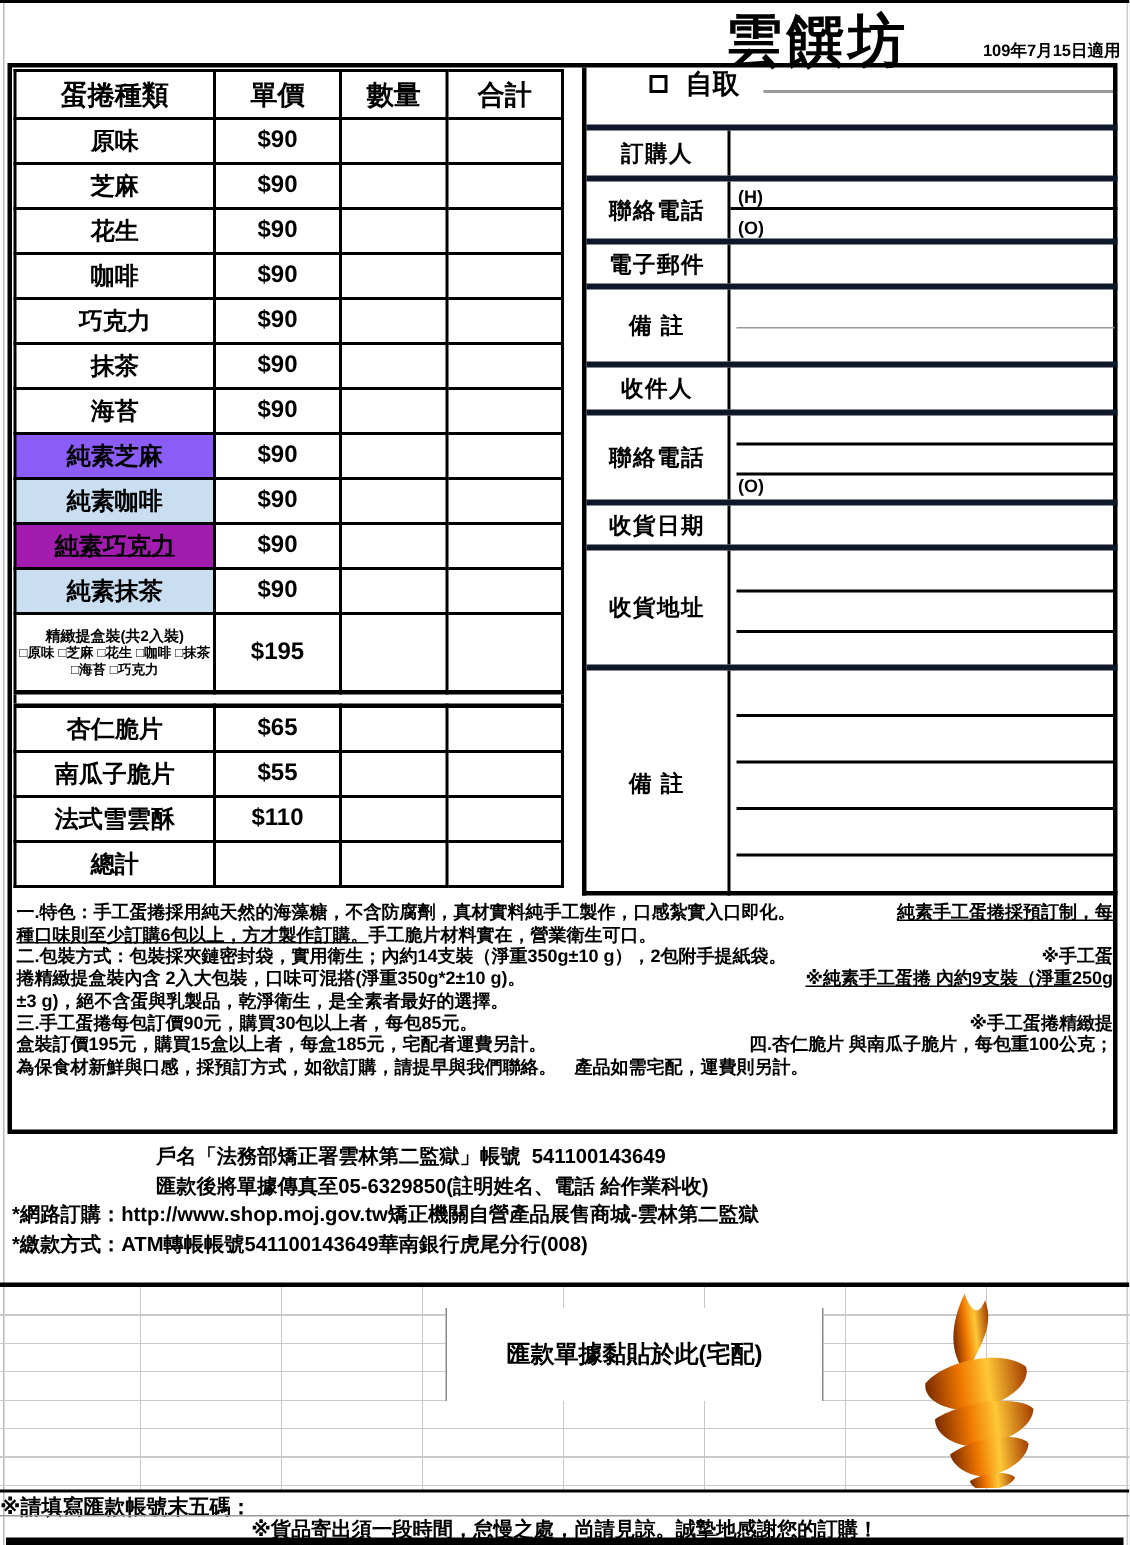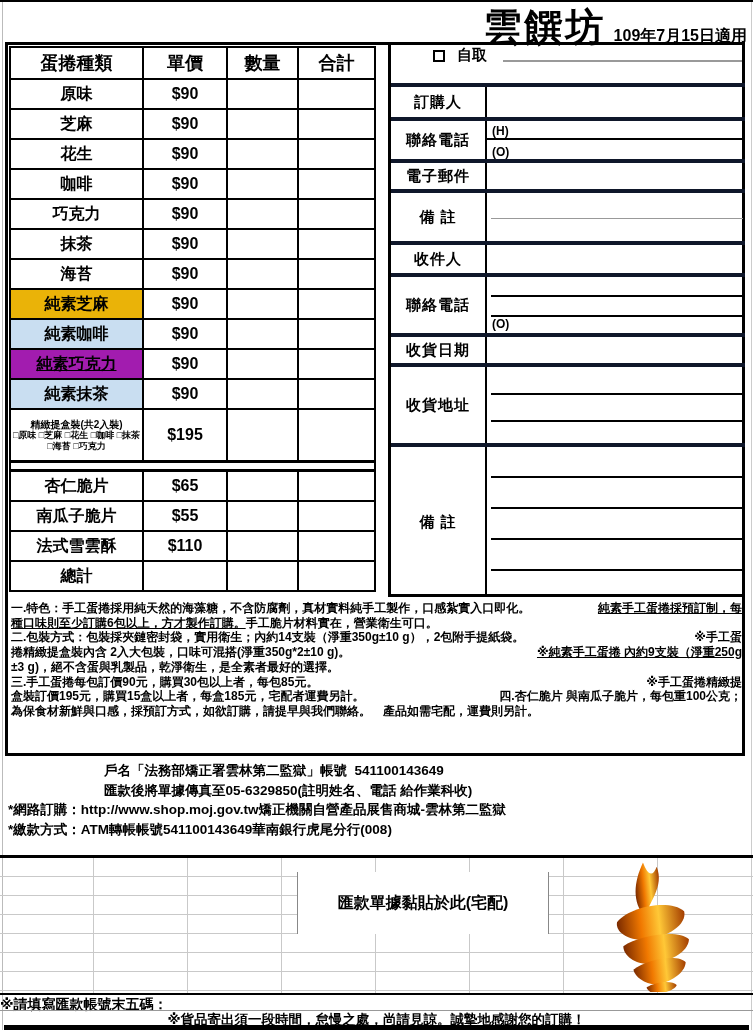--- a/index.html
+++ b/index.html
@@ -5,21 +5,21 @@
   html,body{margin:0;padding:0;background:#e8e8e8;}
   .page{position:relative;width:753px;height:1030px;background:#fff;overflow:hidden;
         font-family:"Liberation Sans","DejaVu Sans",sans-serif;color:#000;
         border-top:2px solid #000;margin:0 auto;}
   .edge-l{position:absolute;left:2px;top:0;width:1px;height:100%;background:#bbb;}
   .edge-r{position:absolute;right:1px;top:0;width:1px;height:100%;background:#ccc;}
 
   
   .title{position:absolute;left:430px;top:0px;width:230px;text-align:center;
          font-size:38px;font-weight:bold;letter-spacing:3px;}
-  .valid-date{position:absolute;right:6px;top:24px;font-size:16px;font-weight:bold;}
+  .valid-date{position:absolute;right:6px;top:24px;font-size:11px;font-weight:bold;}
 
   
   .mainform{position:absolute;left:5px;top:40px;width:740px;height:714px;
             border:3px solid #000;box-sizing:border-box;}
 
   
   .order-table{position:absolute;left:1px;top:1px;border-collapse:collapse;table-layout:fixed;}
   .order-table th,.order-table td{border:2px solid #000;padding:0;text-align:center;vertical-align:middle;}
   .order-table th{height:30px;font-size:18px;font-weight:bold;}
   .order-table td{height:28px;font-size:16px;}
@@ -29,21 +29,21 @@
   .g-title{font-size:10px;font-weight:bold;line-height:11px;}
   .g-flav{font-size:9px;font-weight:bold;line-height:11px;white-space:normal;}
   tr.sep td{height:6px;border-top:3px solid #000;border-bottom:3px solid #000;}
   .total-lbl{font-size:20px;font-weight:bold;height:27px;}
 
   
   .rform{position:absolute;left:380px;top:0;width:357px;height:552px;box-sizing:border-box;
          border-left:3px solid #000;border-bottom:3px solid #000;}
   .chkrow{position:absolute;left:0;width:100%;height:17px;display:flex;align-items:center;}
   .cb{width:12px;height:12px;border:2px solid #000;margin-left:42px;box-sizing:border-box;}
-  .cblbl{font-size:15px;font-weight:bold;margin-left:12px;}
+  .cblbl{font-size:18px;font-weight:bold;margin-left:12px;}
   .chkline{flex:1;margin:0 3px 0 16px;border-bottom:2px solid #999;height:11px;}
   .chkline.dark{border-bottom-color:#000;}
   .field{position:absolute;left:0;right:0;display:flex;border-top:4px solid #0f172a;box-sizing:border-box;}
   .flabel{width:94px;border-right:2px solid #000;display:flex;align-items:center;justify-content:center;
           font-size:15px;font-weight:bold;flex:none;letter-spacing:1px;}
   .fvalue{flex:1;position:relative;}
   .half{height:50%;box-sizing:border-box;border-bottom:2px solid #000;display:flex;align-items:flex-end;
         font-size:12px;font-weight:bold;padding-left:5px;}
   .half.last{border-bottom:none;}
   .gline{position:absolute;left:4px;right:2px;border-bottom:1px solid #999;}
@@ -141,21 +141,21 @@
             <td class="c-qty"></td>
             <td class="c-sum"></td>
           </tr>
           <tr>
             <td class="c-name">海苔</td>
             <td class="c-price">$90</td>
             <td class="c-qty"></td>
             <td class="c-sum"></td>
           </tr>
           <tr>
-            <td class="c-name vegan" style="background: #eab308; font-family: Liberation Serif, serif;">純素芝麻</td>
+            <td class="c-name vegan" style="background: #8b5cf6; font-family: Liberation Serif, serif;">純素芝麻</td>
             <td class="c-price">$90</td>
             <td class="c-qty"></td>
             <td class="c-sum"></td>
           </tr>
           <tr>
             <td class="c-name vegan" style="background: rgb(201, 222, 241);">純素咖啡</td>
             <td class="c-price">$90</td>
             <td class="c-qty"></td>
             <td class="c-sum"></td>
           </tr>

